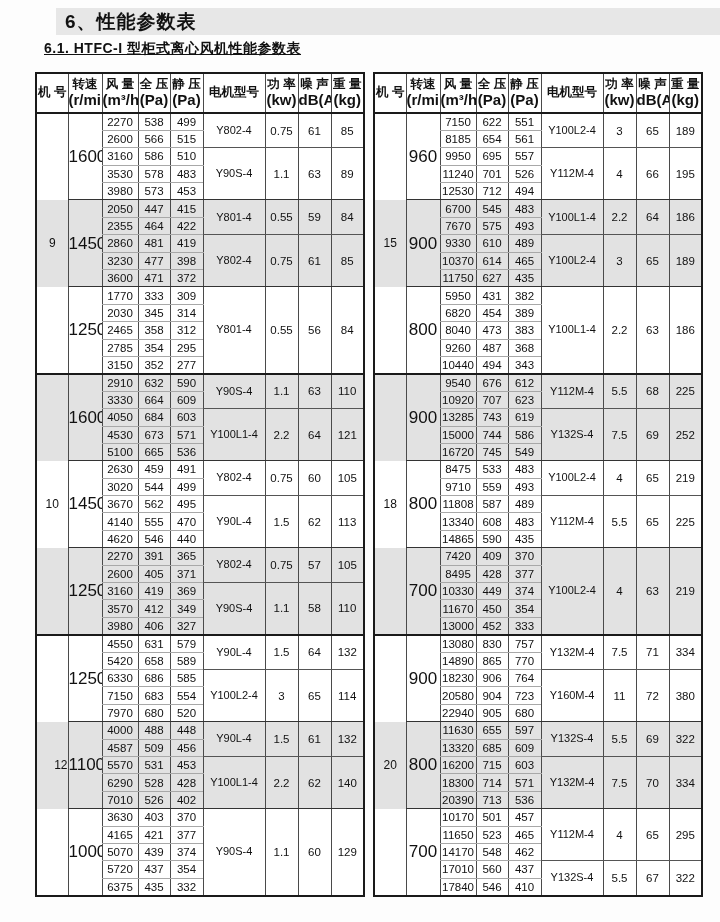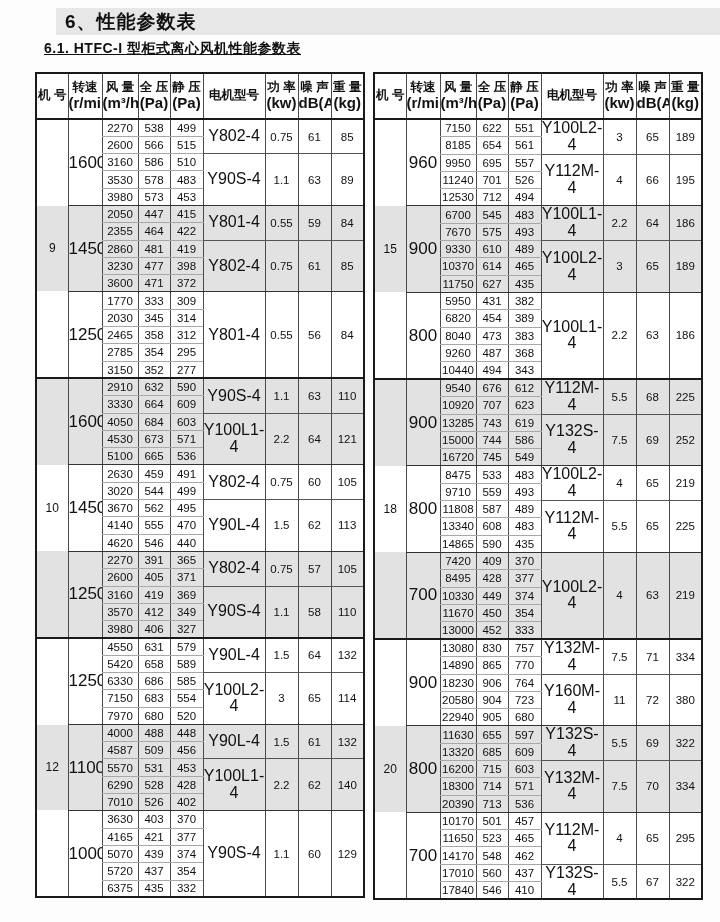--- a/index.html
+++ b/index.html
@@ -29,27 +29,27 @@
     width:328px; height:825px;
     border:2px solid #1a1a1a;
     background:#ffffff;
   }
   .perf th, .perf td {
     border-left:1px solid #4a4a4a;
     text-align:center; vertical-align:middle;
     padding:0; overflow:hidden;
     line-height:1.05;
   }
-  .head-row { height:46px; }
+  .head-row { height:40px; }
   .head-row th { border-bottom:2px solid #1a1a1a; background:#fff; }
   .h1 { font-size:12.5px; font-weight:bold; }
   .h2 { font-size:15px; font-weight:bold; margin-top:1px; }
   .perf tbody tr { height:17.3px; }
   .num  { font-size:11.5px; }
-  .model{ font-size:16px;margin-top:24px; }
+  .model{ font-size:11px;margin-top:24px; }
   .machine-cell { font-size:12px; }
   .speed-cell   { font-size:17px; }
   .shaded { background:#e2e2e2; }
   .light-b       { border-bottom:1px solid #a8a8a8; }
   .motor-b       { border-bottom:1px solid #555; }
   .group-end-b   { border-bottom:1.5px solid #333; }
   .machine-end-b { border-bottom:2.5px solid #1a1a1a; }
 </style>
 </head>
 <body>
@@ -308,21 +308,21 @@
             <td class="num shaded light-b">3570</td>
             <td class="num shaded light-b">412</td>
             <td class="num shaded light-b">349</td>
           </tr>
           <tr>
             <td class="num shaded machine-end-b">3980</td>
             <td class="num shaded machine-end-b">406</td>
             <td class="num shaded machine-end-b">327</td>
           </tr>
           <tr>
-            <td class="machine-cell machine-end-b" rowspan="15" style="background: linear-gradient(rgb(255, 255, 255) 0%, rgb(255, 255, 255) 33.33%, rgb(226, 226, 226) 33.33%, rgb(226, 226, 226) 66.67%, rgb(255, 255, 255) 66.67%, rgb(255, 255, 255) 100%);">12</td>
+            <td class="machine-cell machine-end-b" rowspan="15" style="background: linear-gradient(rgb(255, 255, 255) 0%, rgb(255, 255, 255) 33.33%, rgb(226, 226, 226) 33.33%, rgb(226, 226, 226) 66.67%, rgb(255, 255, 255) 66.67%, rgb(255, 255, 255) 100%); text-align: right;">12</td>
             <td class="speed-cell group-end-b" rowspan="5">1250</td>
             <td class="num light-b">4550</td>
             <td class="num light-b">631</td>
             <td class="num light-b">579</td>
             <td class="model motor-b" rowspan="2">Y90L-4</td>
             <td class="num motor-b" rowspan="2">1.5</td>
             <td class="num motor-b" rowspan="2">64</td>
             <td class="num motor-b" rowspan="2">132</td>
           </tr>
           <tr>

